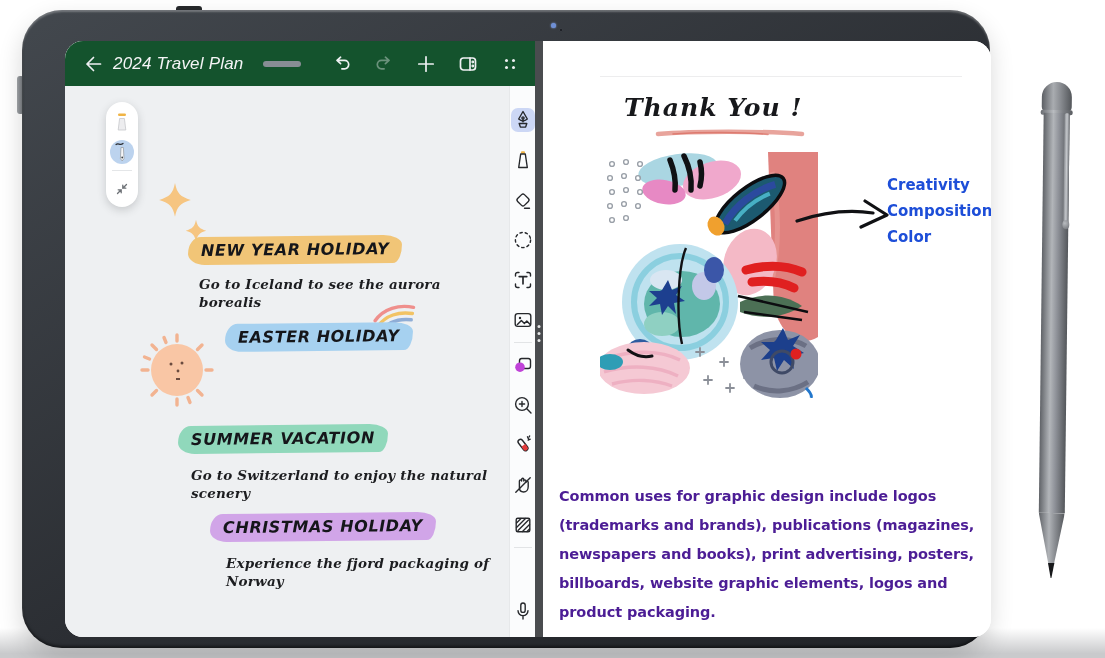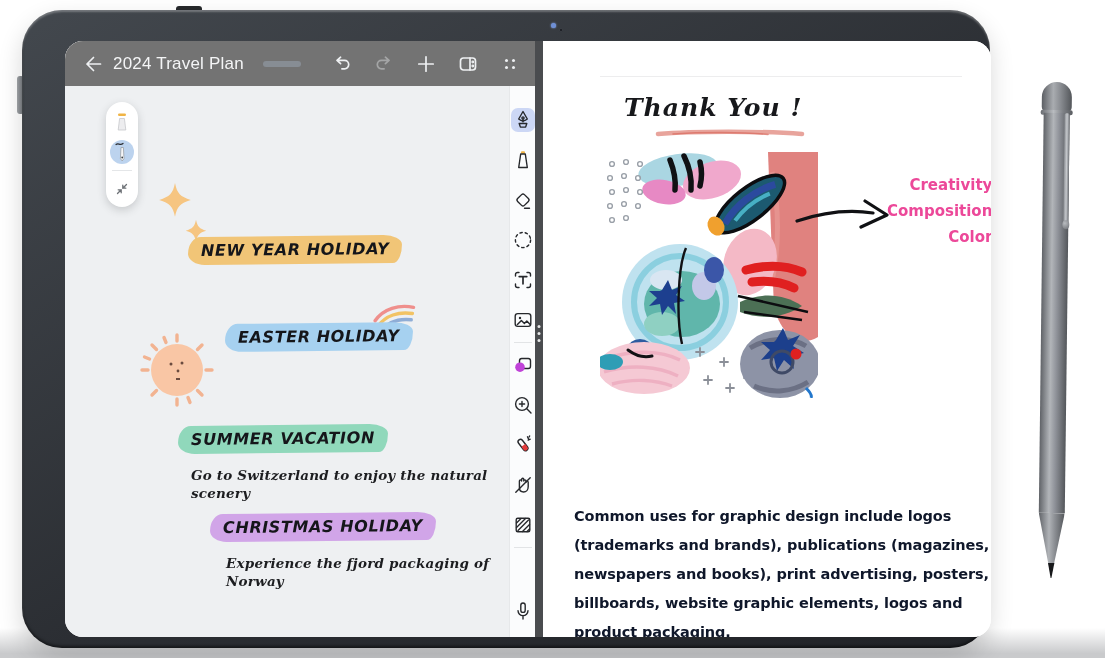--- a/index.html
+++ b/index.html
@@ -18,22 +18,22 @@
             background:linear-gradient(150deg,#43484e 0%,#2b2e33 55%,#212327 100%);
             box-shadow:inset 0 2px 2px rgba(255,255,255,.28), inset 0 -2px 3px rgba(0,0,0,.5), 0 10px 24px rgba(0,0,0,.16); }
   .camera-a { position:absolute; left:529px; top:13px; width:5px; height:5px; border-radius:50%;
               background:#6e8fd6; box-shadow:0 0 2px #8fb0f0; }
   .camera-b { position:absolute; left:537px; top:18px; width:4px; height:4px; border-radius:50%; background:#14161a; border:1px solid #3c4046; }
   .screen { position:absolute; left:43px; top:31px; width:926px; height:596px; border-radius:18px;
             overflow:hidden; background:#fff; display:flex; }
 
   
   .notes { position:relative; width:470px; height:100%; background:#eef0f2; flex:none; }
-  .nav { position:absolute; left:0; top:0; width:100%; height:45px; background:#737373;
-         display:flex; align-items:center; padding:0 14px 0 16px; gap:10px; }
+  .nav { position:absolute; left:0; top:0; width:100%; height:45px; background:#14532d;
+         display:flex; align-items:center; padding:0 14px 0 16px; gap:10px;font-style:italic; }
   .nav .title { color:#f4f5f6; font-size:17px; letter-spacing:.2px; margin-right:auto; white-space:nowrap; }
   .pill { width:38px; height:6px; border-radius:3px; background:#878d94; margin-right:auto; }
   .nav-ic { width:22px; height:22px; display:flex; align-items:center; justify-content:center;
             background:none; border:none; cursor:pointer; margin-left:10px; }
   .nav-ic svg { stroke:#eef0f2; stroke-width:1.7; fill:none; stroke-linecap:round; stroke-linejoin:round; }
   .dim { opacity:.4; }
 
   
   .palette { position:absolute; left:41px; top:61px; width:32px; padding:8px 0 6px;
              background:#fff; border-radius:16px; box-shadow:0 3px 8px rgba(60,64,70,.22);
@@ -67,27 +67,27 @@
 
   
   .reader { position:relative; flex:1; background:#fff; overflow:hidden; }
   .page-top-rule { position:absolute; left:57px; top:35px; width:362px; height:1px; background:#ededee; }
   .thankyou { position:absolute; left:81px; top:52px; width:200px; text-align:left;
               font:italic 700 25px "DejaVu Serif",serif; color:#17181b; letter-spacing:1px; }
   .ty-underline { position:absolute; left:112px; top:88px; }
   .artwork { position:absolute; left:57px; top:111px; width:218px; height:246px; }
   .callout-arrow { position:absolute; left:252px; top:158px; }
   .callouts { position:absolute; left:344px; top:131px; font:700 15px "DejaVu Sans",sans-serif;
-              color:#ec4899; line-height:26px;text-align:right; }
+              color:#1d4ed8; line-height:26px; }
   .cu-wrap { position:absolute; left:28px; top:384px; }
   .cu-blob { position:absolute; left:0; top:4px; width:228px; height:44px; transform:rotate(-1.6deg);
              border-radius:24px 30px 22px 28px / 26px 20px 30px 22px; }
   .cu-text { position:relative; font:800 32px "DejaVu Sans",sans-serif; color:#0e0f10; padding:6px 10px; letter-spacing:-.5px; }
-  .body-text { position:absolute; left:31px; top:441px; width:432px;
-               font:700 14.5px "DejaVu Sans",sans-serif; color:#0f172a; line-height:29px; letter-spacing:-.1px;margin-top:20px; }
+  .body-text { position:absolute; left:16px; top:441px; width:432px;
+               font:700 14.5px "DejaVu Sans",sans-serif; color:#4c1d95; line-height:29px; letter-spacing:-.1px; }
 
   
   .stylus { position:absolute; left:1034px; top:82px; width:40px; height:500px; transform:rotate(.7deg); }
   .cap { position:absolute; left:5px; top:0; width:30px; height:30px; border-radius:15px 15px 5px 5px;
          background:linear-gradient(90deg,#5c5f64,#a9acb0 38%,#8a8d92 62%,#53565a); }
   .cap-ring { position:absolute; left:4px; top:28px; width:32px; height:5px; border-radius:2px;
               background:linear-gradient(90deg,#6a6d72,#b9bcc0 40%,#7e8186 70%,#5a5d61); }
   .pen-body { position:absolute; left:7px; top:31px; width:26px; height:400px;
               background:linear-gradient(90deg,#606368,#b2b5b9 38%,#90939a 60%,#54575b); }
   .clip { position:absolute; left:28px; top:31px; width:5px; height:112px; border-radius:2px 2px 3px 3px;
@@ -183,20 +183,21 @@
         <div class="canvas">
           <svg style="position:absolute;left:90px;top:95px" width="40" height="42" viewBox="0 0 38 36">
             <path d="M19 0c2 10 5 13 15 16-10 3-13 6-15 16-2-10-5-13-15-16C14 13 17 10 19 0z" fill="#f6c581"></path>
           </svg>
           <svg style="position:absolute;left:118px;top:132px" width="26" height="28" viewBox="0 0 38 36">
             <path d="M19 0c2 10 5 13 15 16-10 3-13 6-15 16-2-10-5-13-15-16C14 13 17 10 19 0z" fill="#f6c581"></path>
           </svg>
 
           <span class="entry-title" style="left: 123px; top: 150px; background-color: rgb(241, 197, 119);">
             <span>NEW YEAR HOLIDAY</span></span>
+          <div class="entry-sub" style="left:134px;top:189px;width:280px">Go to Iceland to see the aurora borealis</div>
 
           <svg style="position:absolute;left:306px;top:216px" width="48" height="34" viewBox="0 0 48 34">
             <g fill="none" stroke-linecap="round" stroke-width="3.4" transform="rotate(-8 24 17)">
               <path d="M4 16C14 5 30 3 44 8" stroke="#ef8f8c"></path>
               <path d="M6 22C15 12 29 10 42 14" stroke="#f2c364"></path>
               <path d="M8 28C16 19 28 17 40 20" stroke="#8fadd6"></path>
             </g>
           </svg>
 
           <svg style="position:absolute;left:72px;top:244px" width="80" height="80" viewBox="0 0 80 80">

